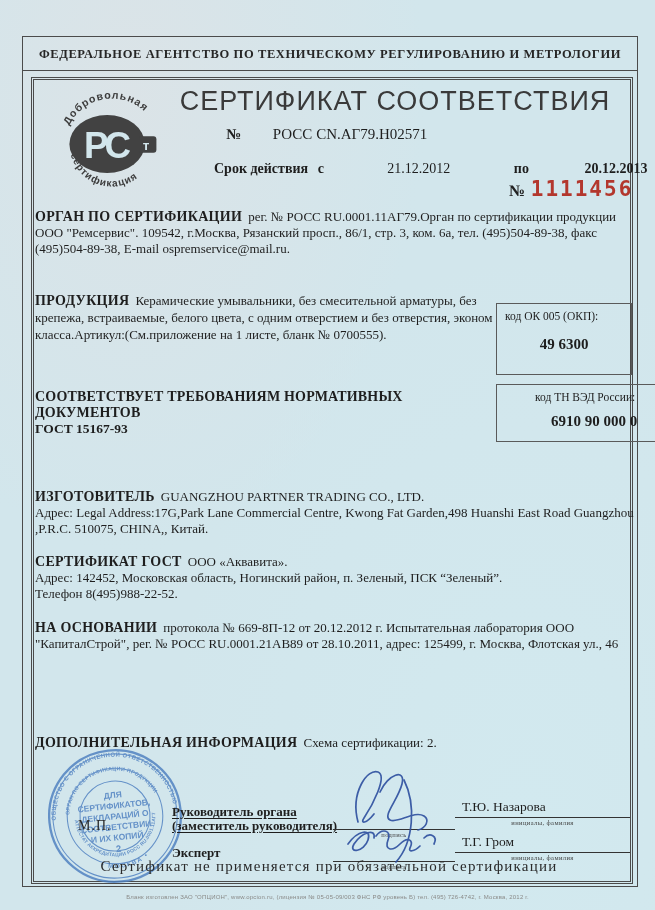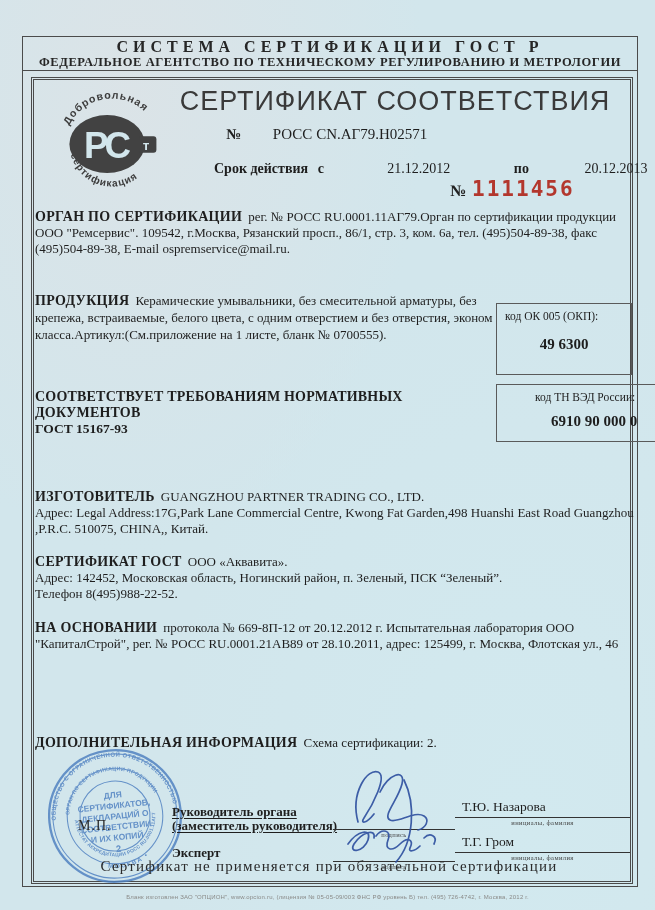--- a/index.html
+++ b/index.html
@@ -15,21 +15,21 @@
   .inner-frame{left:31px;top:77px;width:596px;height:801px;border:3px double #4b4b4b;}
   .h1{font-size:16px;font-weight:bold;letter-spacing:5px;color:#262626;line-height:17px;}
   .h2{font-size:12.5px;font-weight:bold;letter-spacing:.6px;color:#262626;line-height:14px;}
   .title{left:158px;top:86px;width:474px;text-align:center;
          font-family:"Liberation Sans",sans-serif;font-size:27px;font-weight:normal;
          letter-spacing:1px;color:#3a3a3a;}
   .numline{left:226px;top:126px;font-size:15px;color:#1e1e1e;}
   .numline .no{font-weight:bold;margin-right:28px;}
   .validity{left:214px;top:161px;font-size:14px;color:#1e1e1e;}
   .validity .vl{font-weight:bold;}
-  .blankno{left:450px;top:177px;width:160px;text-align:left;}
+  .blankno{left:491px;top:177px;width:160px;text-align:center;}
   .blankno .no{font-size:16px;font-weight:bold;color:#222;margin-right:6px;}
   .blankno .digits{font-family:"DejaVu Sans Mono","Liberation Mono",monospace;
                    font-size:21px;font-weight:bold;color:#b3372d;letter-spacing:2px;}
   .sect{color:#1e1e1e;font-size:13px;line-height:16px;}
   .sect .lbl{font-weight:bold;font-size:14px;letter-spacing:.3px;margin-right:6px;}
   .codebox{width:134px;border:1px solid #5a5a5a;color:#1e1e1e;}
   .codebox .cl{font-size:11.5px;margin:6px 0 0 8px;}
   .codebox .cv{font-size:15px;font-weight:bold;text-align:center;margin:14px 0 12px 0;}
   .underl{text-decoration:underline;text-underline-offset:2px;}
   .siglabel{font-size:13px;font-weight:bold;color:#1e1e1e;line-height:14px;}
@@ -44,21 +44,20 @@
   svg text{font-family:"Liberation Sans",sans-serif;}
 </style>
 </head>
 <body>
 
 <div class="page">
 
   <div class="abs outer-frame"></div>
 
   <div class="abs header-band">
-    <div class="h1">СИСТЕМА СЕРТИФИКАЦИИ ГОСТ Р</div>
     <div class="h2">ФЕДЕРАЛЬНОЕ АГЕНТСТВО ПО ТЕХНИЧЕСКОМУ РЕГУЛИРОВАНИЮ И МЕТРОЛОГИИ</div>
   </div>
 
   <div class="abs inner-frame"></div>
 
   <div class="abs" style="left:52px;top:86px;width:116px;height:116px;">
     <svg width="116" height="116" viewBox="0 0 120 120">
       <defs>
         <path id="arcT" d="M 13,62 A 49,49 0 1 1 111,62"></path>
         <path id="arcB" d="M 18,60 A 44,44 0 1 0 106,60"></path>
@@ -81,21 +80,21 @@
   <div class="abs numline">
     <span class="no">№</span>
     <span>РОСС CN.АГ79.Н02571</span>
   </div>
 
   <div class="abs validity">
     <span class="vl">Срок действия</span>
     <span class="vl" style="margin-left:6px;">с</span>
     <span style="margin-left:60px;">21.12.2012</span>
     <span class="vl" style="margin-left:60px;">по</span>
-    <span style="margin-left:52px;">20.12.2013</span>
+    <span style="margin-left:52px;font-weight:bold;">20.12.2013</span>
   </div>
 
   <div class="abs blankno">
     <span class="no">№</span><span class="digits">1111456</span>
   </div>
 
   <div class="abs sect" style="left:35px;top:209px;width:597px;">
     <span class="lbl">ОРГАН ПО СЕРТИФИКАЦИИ</span><span>рег. № РОСС RU.0001.11АГ79.Орган по сертификации продукции ООО "Ремсервис". 109542, г.Москва, Рязанский просп., 86/1, стр. 3, ком. 6а, тел. (495)504-89-38, факс (495)504-89-38, E-mail ospremservice@mail.ru.</span>
   </div>
 

